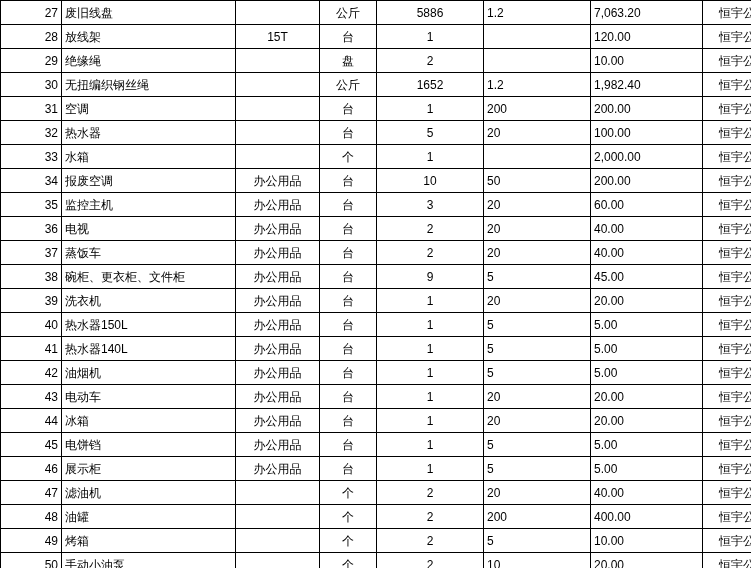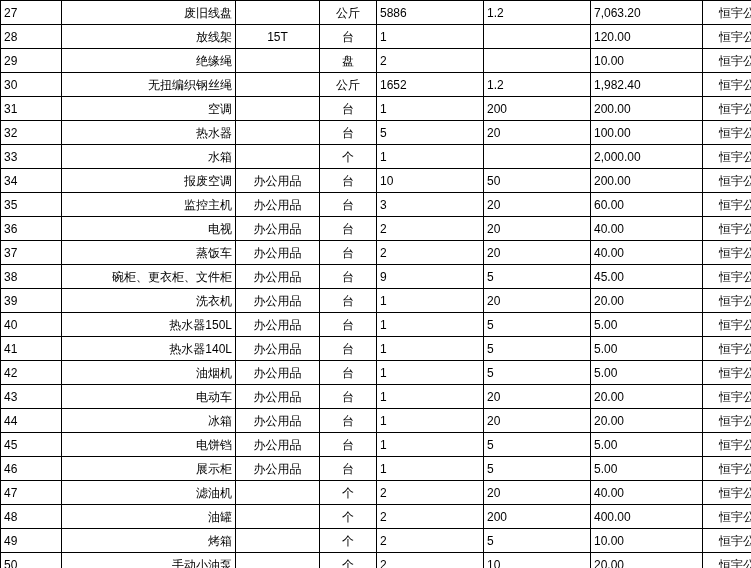--- a/index.html
+++ b/index.html
@@ -21,25 +21,25 @@
   }
   #inventory-table td {
     border: 1px solid #000000;
     height: 23px;
     padding: 0 3px;
     font-size: 12px;
     line-height: 14px;
     white-space: nowrap;
     overflow: hidden;
   }
-  .c-index   { width: 54px;  text-align: left; }
-  .c-name    { width: 167px; text-align: right; }
+  .c-index   { width: 54px;  text-align: right; }
+  .c-name    { width: 167px; text-align: left; }
   .c-cat     { width: 77px;  text-align: center; }
   .c-unit    { width: 50px;  text-align: center; }
-  .c-qty     { width: 100px; }
+  .c-qty     { width: 100px; text-align: center; }
   .c-price   { width: 100px; }
   .c-amount  { width: 105px; text-align: left; padding-right: 8px; }
   .c-loc     { width: 146px; text-align: center; }
 </style>
 </head>
 <body>
 
 <table id="inventory-table">
   <tbody>
       <tr>

